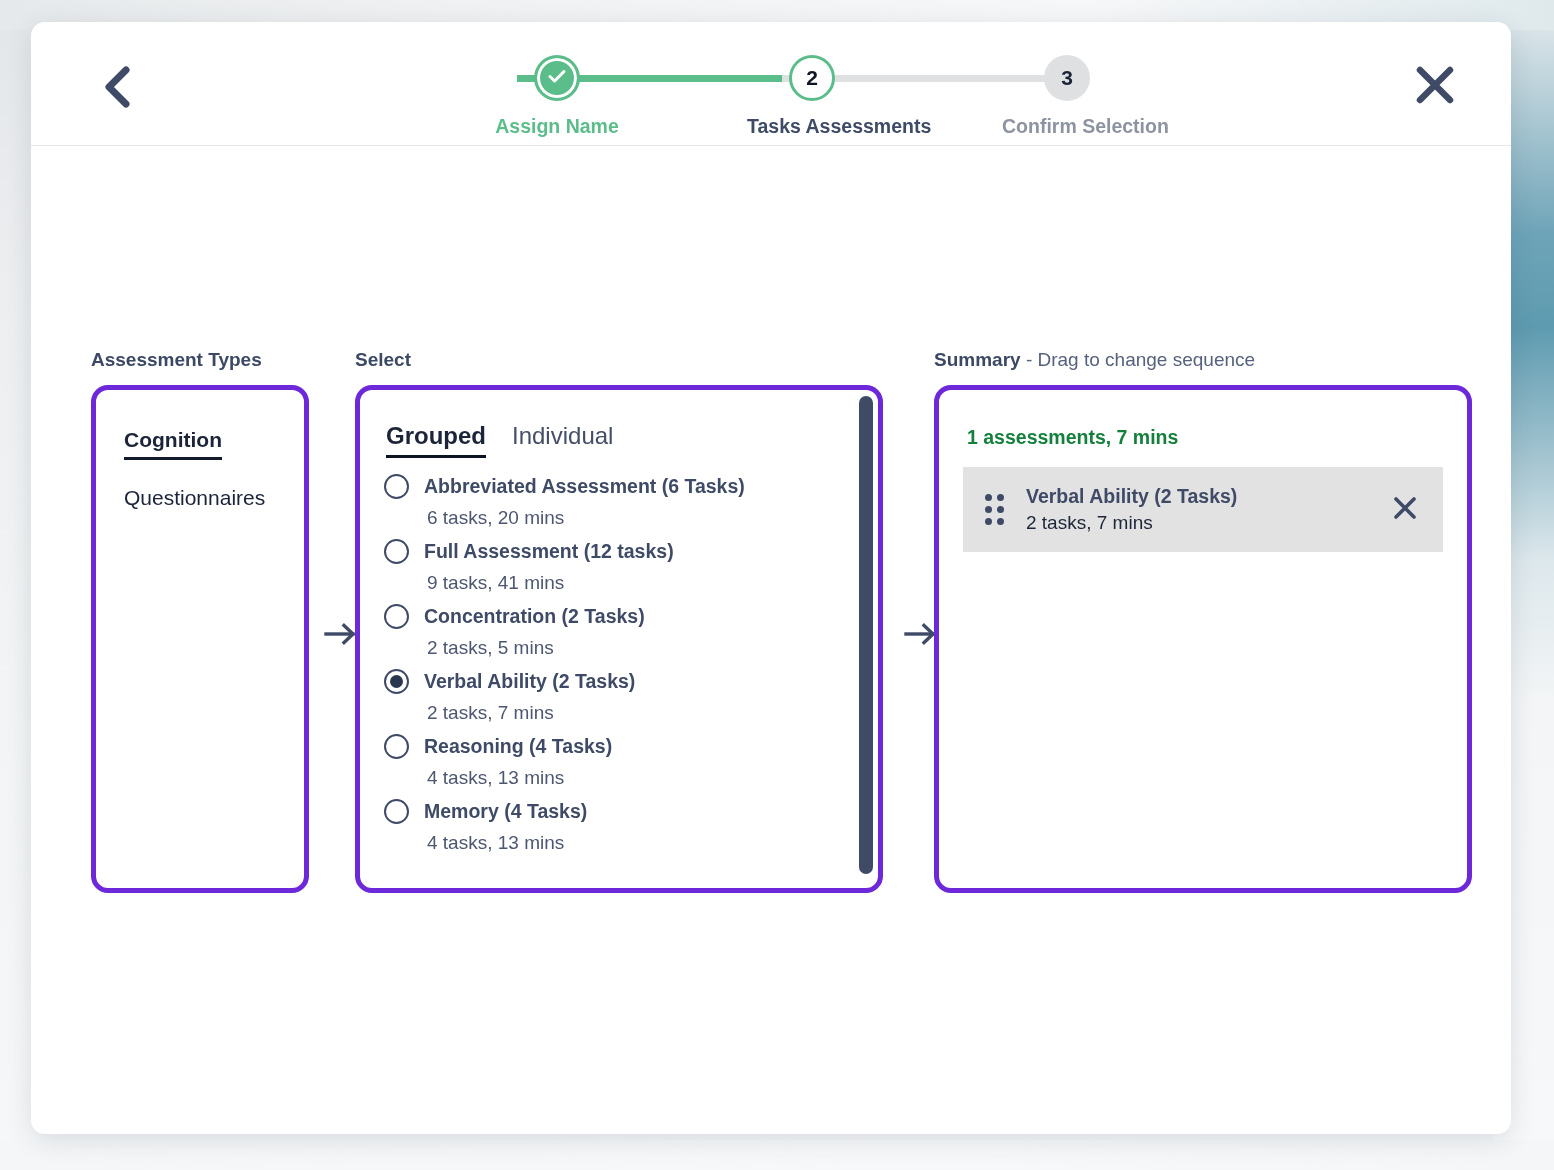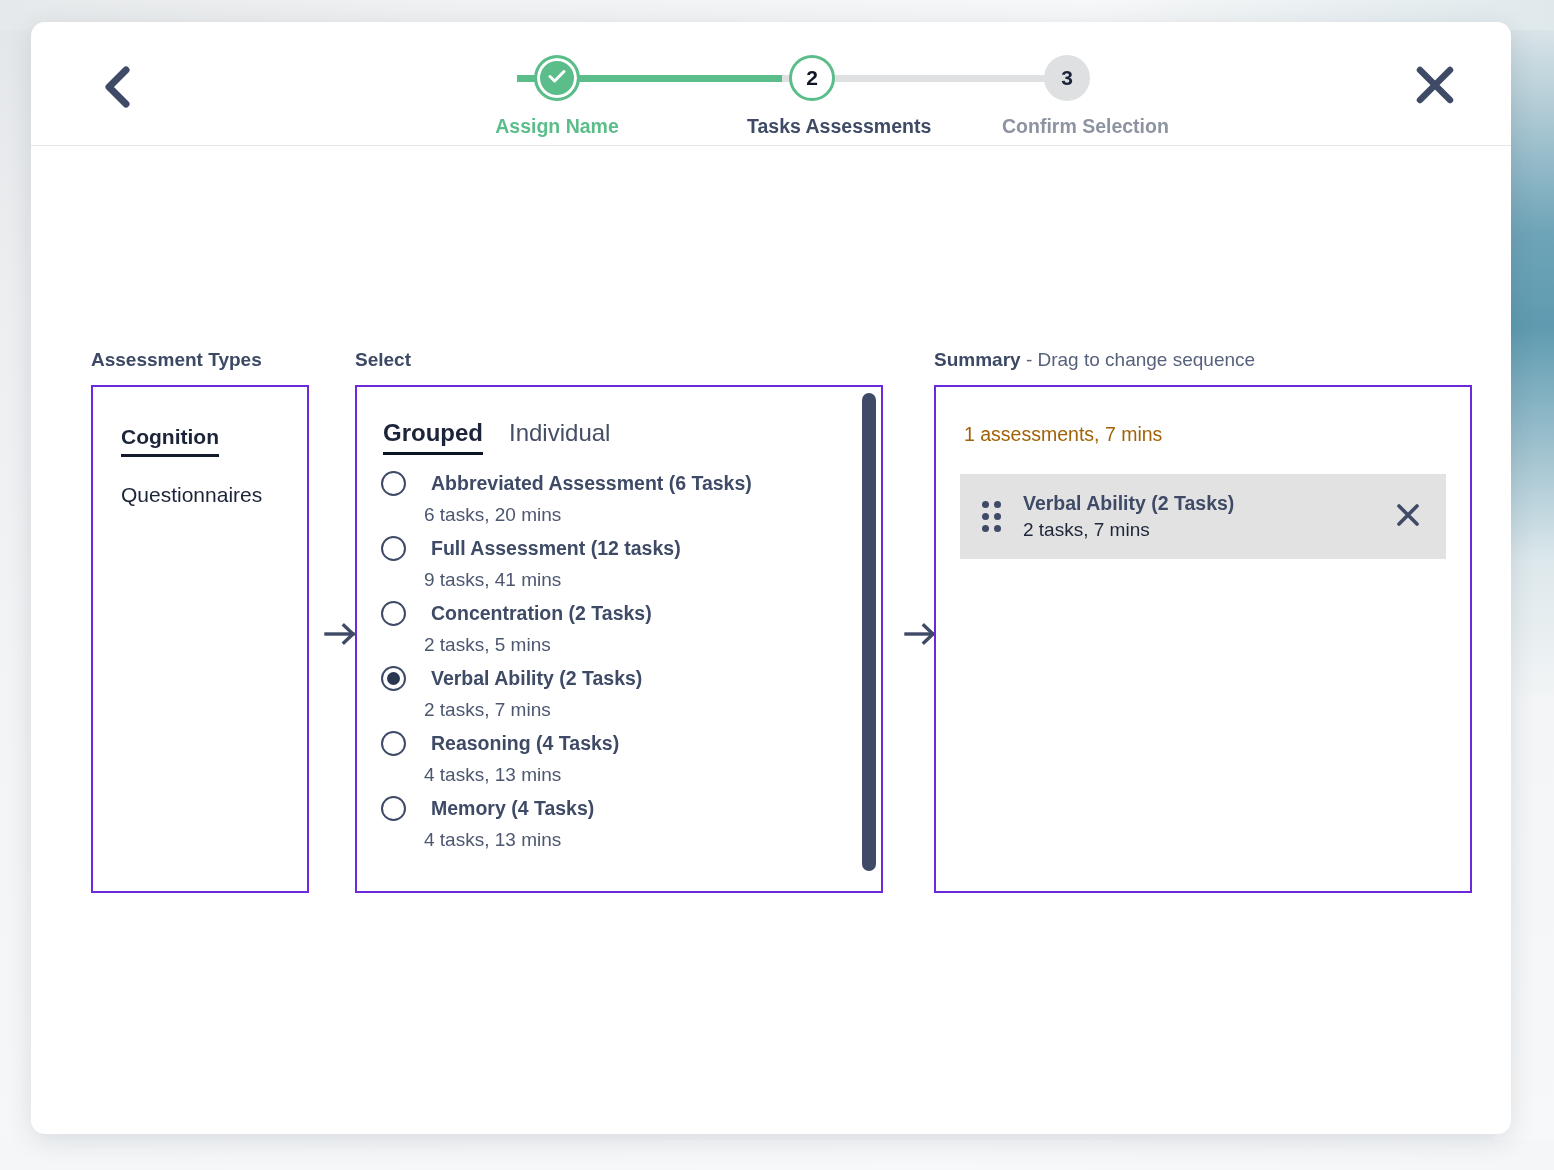--- a/index.html
+++ b/index.html
@@ -192,22 +192,22 @@
     width: 528px;
   }
   .col-summary {
     position: absolute;
     left: 903px;
     top: 203px;
     width: 538px;
   }
 
   .panel {
-    border: 2px solid #6d28d9;
-    border-radius: 0;
+    border: 5px solid #6d28d9;
+    border-radius: 17px;
     background: #ffffff;
   }
 
   .panel-types {
     height: 508px;
     padding: 38px 0 0 28px;
   }
   .type-item {
     font-size: 21px;
     color: #1b2438;
@@ -244,21 +244,21 @@
   .tab.active {
     font-weight: bold;
     border-bottom: 3px solid #0c1322;
   }
   .tab.inactive { color: #444e66; }
 
   .opt-list { padding-right: 30px; }
   .opt {
     display: flex;
     align-items: center;
-    gap: 25px;
+    gap: 15px;
     margin-top: 9px;
     cursor: pointer;
   }
   .radio {
     width: 25px;
     height: 25px;
     border-radius: 50%;
     border: 2.5px solid #3e4a66;
     flex: 0 0 auto;
     display: flex;
@@ -302,23 +302,23 @@
     cursor: pointer;
   }
 
   
   .panel-summary {
     height: 508px;
     padding: 30px 24px 0 24px;
   }
   .summary-total {
     font-size: 19.5px;
-    font-weight: normal;
-    color: #a16207;
-    margin: 6px 0 28px 4px;
+    font-weight: bold;
+    color: #15803d;
+    margin: 6px 0 18px 4px;
   }
   .summary-item {
     background: #e2e2e2;
     display: flex;
     align-items: center;
     padding: 18px 20px 18px 22px;
     gap: 22px;
   }
   .drag-handle {
     display: grid;

